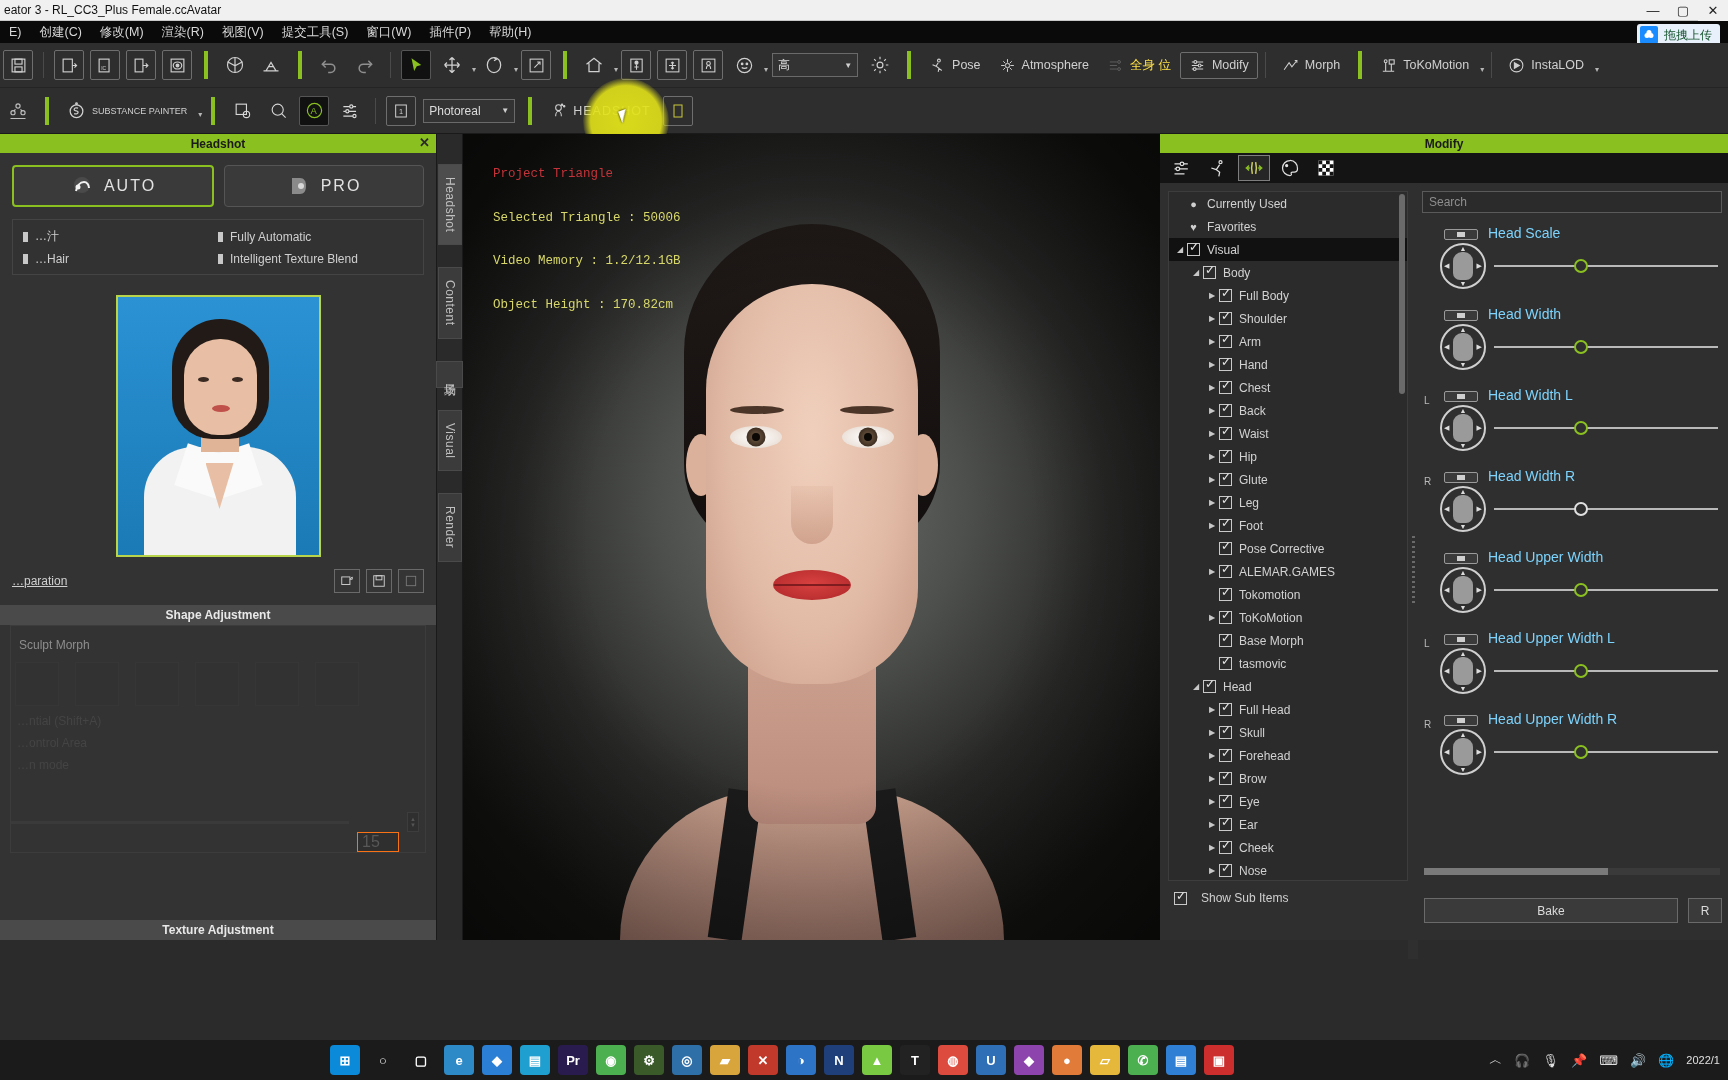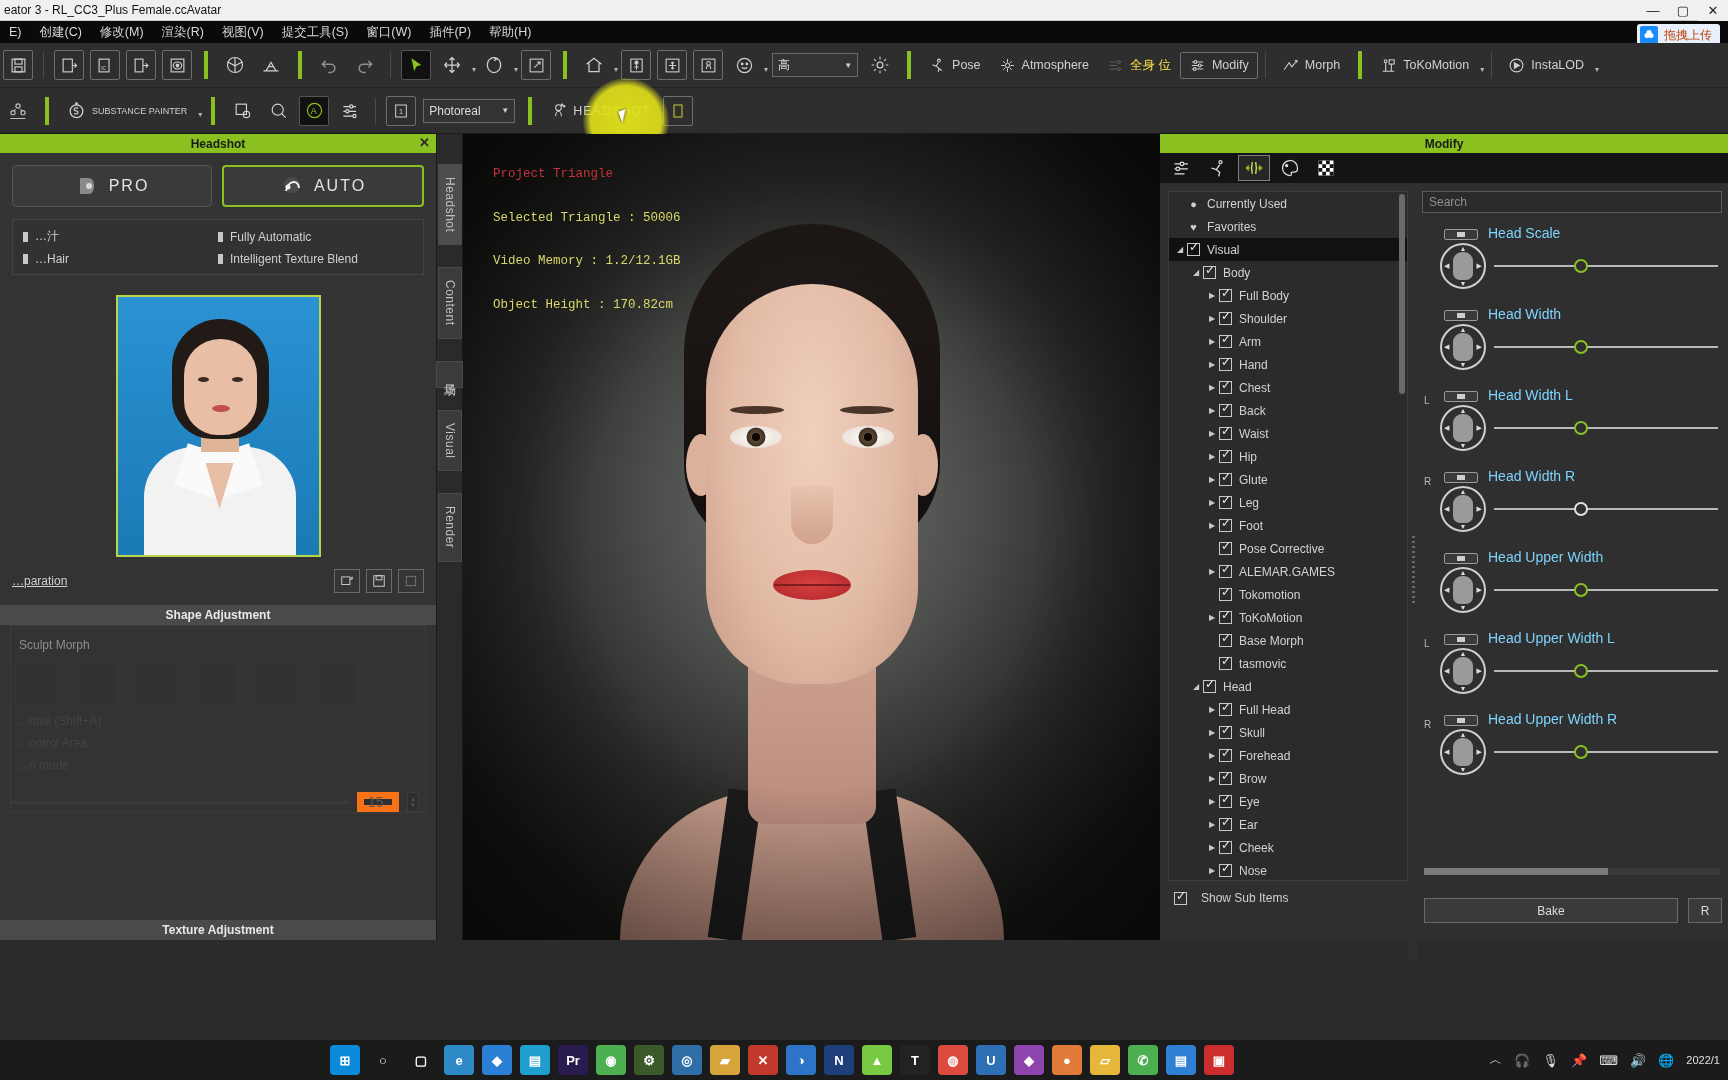--- a/index.html
+++ b/index.html
@@ -74,21 +74,21 @@
   .upload-badge {
     position: absolute; right: 8px; top: 24px;
     display: flex; align-items: center; gap: 6px;
     background: #e8f1fb; border-radius: 3px; padding: 2px 8px 2px 3px;
     height: 22px;
   }
   .upload-badge .ub-ic {
     width: 18px; height: 18px; background: #1a8cff; border-radius: 2px;
     display:flex; align-items:center; justify-content:center; color:#fff; font-size:11px;
   }
-  .upload-badge .ub-tx { font-size: 12px; color: #c2410c; white-space: nowrap; }
+  .upload-badge .ub-tx { font-size: 12px; color: #14532d; white-space: nowrap; }
 
   
   .lpanel {
     position: absolute; left: 0; top: 134px; width: 437px; height: 806px;
     background: #333; border-right: 1px solid #1a1a1a;
   }
   .panel-head {
     height: 19px; background: #8ac020; color: #1b1b1b; font-size: 12px; font-weight: bold;
     display: flex; align-items: center; justify-content: center; position: relative;
   }
@@ -149,22 +149,22 @@
     font-size: 12px; font-weight: bold;
     display: flex; align-items: center; justify-content: center;
   }
   .sub-section { margin: 0 10px; border: 1px solid #3c3c3c; padding: 8px 0 0 0; position:relative; }
   .sub-title { font-size: 12px; color: #8d8d8d; padding-left: 8px; margin-top:4px; }
   .morph-row { display: flex; gap: 16px; padding: 10px 12px 0 4px; }
   .morph-btn { width: 44px; height: 44px; border: 1px solid #3a3a3a; background:#313131; opacity:.45; }
   .dim-txt { font-size: 12px; color: #444; padding-left: 6px; margin-top: 8px; }
   .slider-row { display:flex; align-items:center; gap:8px; padding: 20px 6px 0 0; }
   .sl-track { flex:1; height: 3px; background:#3a3a3a; }
-  .sl-val { width:42px; height:20px; border:7px solid #f97316; background:#2f2f2f;
-            font-size:14px; color:#585858; display:flex; align-items:center; padding-left:4px; }
+  .sl-val { width:42px; height:20px; border:1px solid #f97316; background:#2f2f2f;
+            font-size:16px; color:#585858; display:flex; align-items:center; padding-left:4px;margin-top:40px; }
   .spin { width:12px; height:20px; border:1px solid #3d3d3d; background:#2f2f2f;
           display:flex; flex-direction:column; justify-content:center; align-items:center;
           font-size:6px; color:#555; }
 
   
   .vtabs {
     position: absolute; left: 437px; top: 134px; width: 26px; height: 806px;
     background: #2a2a2a; border-right: 1px solid #1a1a1a;
     display: flex; flex-direction: column; align-items: center; padding-top: 30px; gap: 22px;
   }
@@ -617,38 +617,38 @@
   <div class="cursor-glow"></div>
   <div class="cursor-arrow"></div>
 
   <div class="lpanel">
     <div class="panel-head">
       <span>Headshot</span>
       <span class="x">✕</span>
     </div>
 
     <div class="mode-row">
-      <div class="mode-btn">
-        <span class="mode-ic">
-          <svg width="24" height="24" viewBox="0 0 24 24" fill="none">
-              <path d="M5 4h8c4 0 6 3 6 8s-2 8-6 8H5z" fill="#8a8a8a"></path>
-              <circle cx="14" cy="12" r="3" fill="#d8d8d8"></circle>
-            </svg>
-        </span>
-        <span>PRO</span>
-      </div>
       <div class="mode-btn sel">
         <span class="mode-ic">
           <svg width="24" height="24" viewBox="0 0 24 24" fill="none">
               <circle cx="12" cy="11" r="8" fill="#4a4a4a"></circle>
               <path d="M6 17c1-5 4-9 8-9 3 0 5 3 5 6" stroke="#f2f2f2" stroke-width="2" fill="none"></path>
               <circle cx="8" cy="13" r="2.5" fill="#f2f2f2"></circle>
             </svg>
         </span>
         <span>AUTO</span>
+      </div>
+      <div class="mode-btn">
+        <span class="mode-ic">
+          <svg width="24" height="24" viewBox="0 0 24 24" fill="none">
+              <path d="M5 4h8c4 0 6 3 6 8s-2 8-6 8H5z" fill="#8a8a8a"></path>
+              <circle cx="14" cy="12" r="3" fill="#d8d8d8"></circle>
+            </svg>
+        </span>
+        <span>PRO</span>
       </div>
     </div>
 
     <div class="feat-box">
       <div class="feat">
         <i class="bullet"></i>
         <span>…汁</span>
       </div>
       <div class="feat">
         <i class="bullet"></i>

